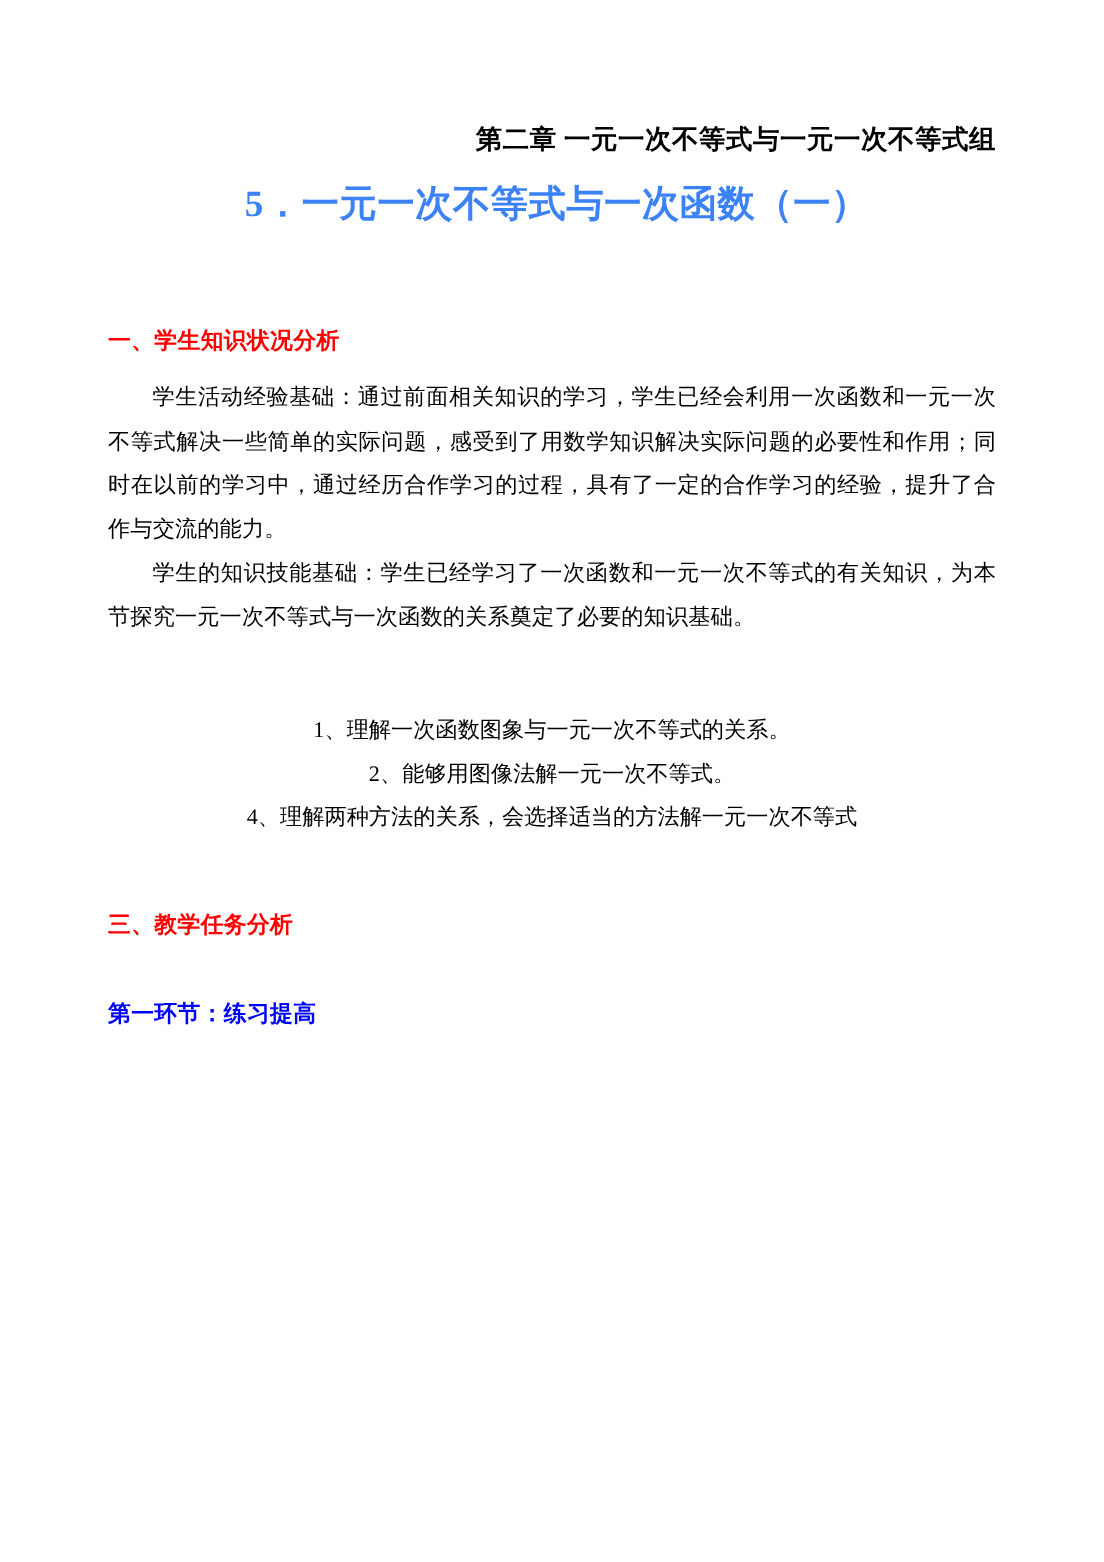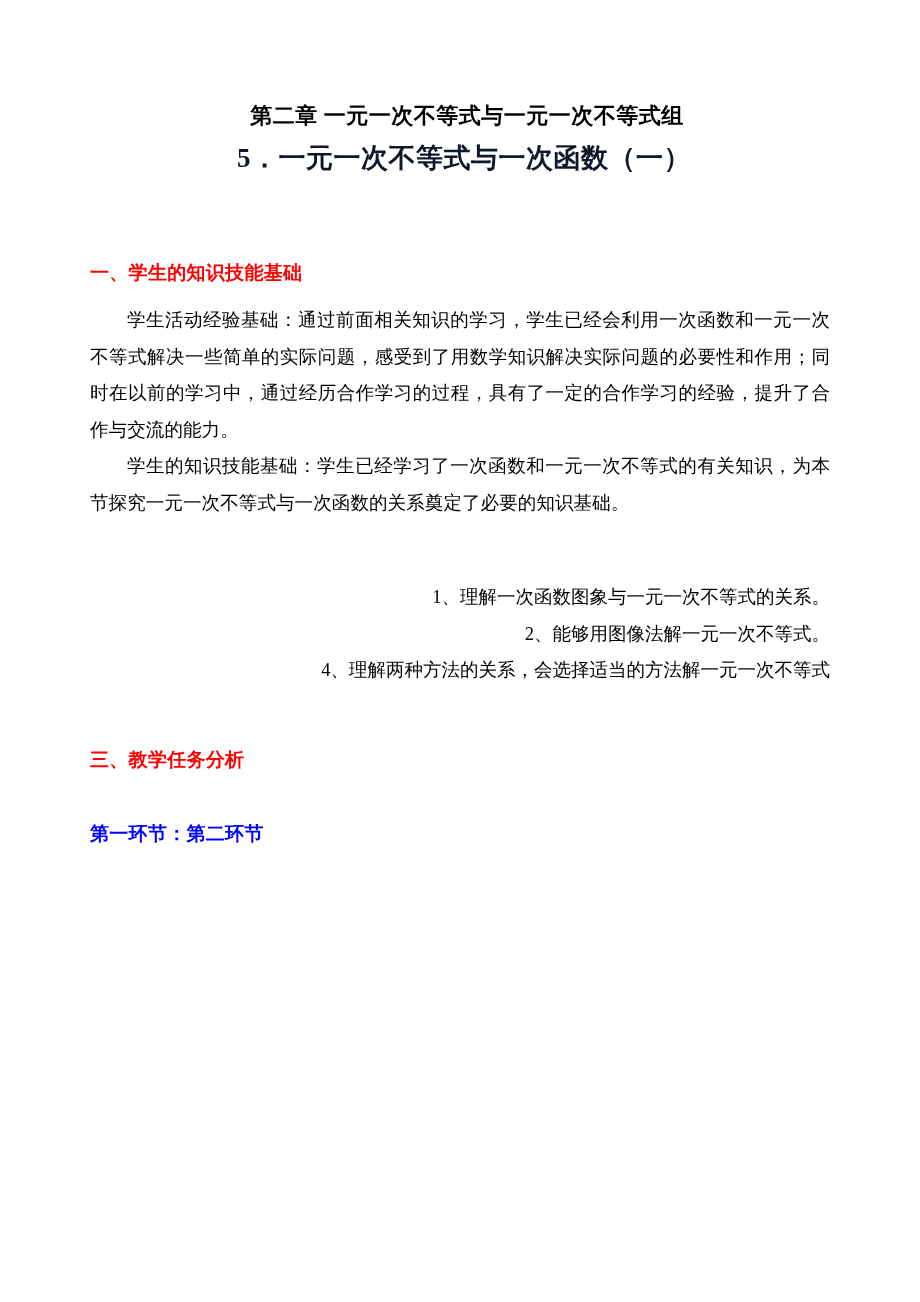--- a/index.html
+++ b/index.html
@@ -20,32 +20,32 @@
     height: 1302px;
     background: #ffffff;
     box-sizing: border-box;
     padding: 0 90px;
   }
   .spacer-top { height: 100px; }
 
   .chapter-line {
     font-size: 22px;
     font-weight: bold;
-    text-align: center;
+    text-align: right;
     letter-spacing: 0.5px;
     line-height: 32px;
     padding-left: 14px;
   }
   .doc-title {
-    font-size: 27px;
+    font-size: 31px;
     font-weight: bold;
-    color: #0f172a;
+    color: #3b82f6;
     text-align: center;
     line-height: 44px;
-    margin-top: 4px;
+    margin-top: 16px;
     letter-spacing: 0.5px;
     padding-left: 8px;
   }
 
   .gap-after-title { height: 78px; }
 
   .section-heading {
     font-size: 19px;
     font-weight: bold;
     color: #ff0000;
@@ -66,55 +66,55 @@
     text-align: justify;
     text-justify: inter-ideograph;
     letter-spacing: 0.1px;
     white-space: normal;
   }
   .indent2 { text-indent: 2em; }
 
   .list-item {
     font-size: 18.5px;
     line-height: 36.5px;
-    text-align: right;
+    text-align: center;
   }
 
   .gap-sm { height: 14px; }
   .gap-md { height: 30px; }
   .gap-lg { height: 44px; }
   .gap-xl { height: 56px; }
 </style>
 </head>
 <body>
 
 <div class="page">
 
   <div class="spacer-top"></div>
 
   <div class="chapter-line">第二章   一元一次不等式与一元一次不等式组</div>
 
   <div class="doc-title">5．一元一次不等式与一次函数（一）</div>
 
   <div class="gap-after-title"></div>
 
-  <div class="section-heading">一、学生的知识技能基础</div>
+  <div class="section-heading">一、学生知识状况分析</div>
   <div class="gap-sm"></div>
   <div class="para indent2">学生活动经验基础：通过前面相关知识的学习，学生已经会利用一次函数和一元一次不等式解决一些简单的实际问题，感受到了用数学知识解决实际问题的必要性和作用；同时在以前的学习中，通过经历合作学习的过程，具有了一定的合作学习的经验，提升了合作与交流的能力。</div>
   <div class="para indent2">学生的知识技能基础：学生已经学习了一次函数和一元一次不等式的有关知识，为本节探究一元一次不等式与一次函数的关系奠定了必要的知识基础。</div>
 
   <div class="gap-lg"></div>
 
   <div class="gap-sm"></div>
   <div class="list-item">1、理解一次函数图象与一元一次不等式的关系。</div>
   <div class="list-item">2、能够用图像法解一元一次不等式。</div>
   <div class="list-item">4、理解两种方法的关系，会选择适当的方法解一元一次不等式</div>
 
   <div class="gap-xl"></div>
 
   <div class="section-heading">三、教学任务分析</div>
   <div class="gap-sm"></div>
 
   <div class="gap-md"></div>
 
-  <div class="sub-heading-blue">第一环节：第二环节</div>
+  <div class="sub-heading-blue">第一环节：练习提高</div>
 
 </div>
 
 </body></html>

